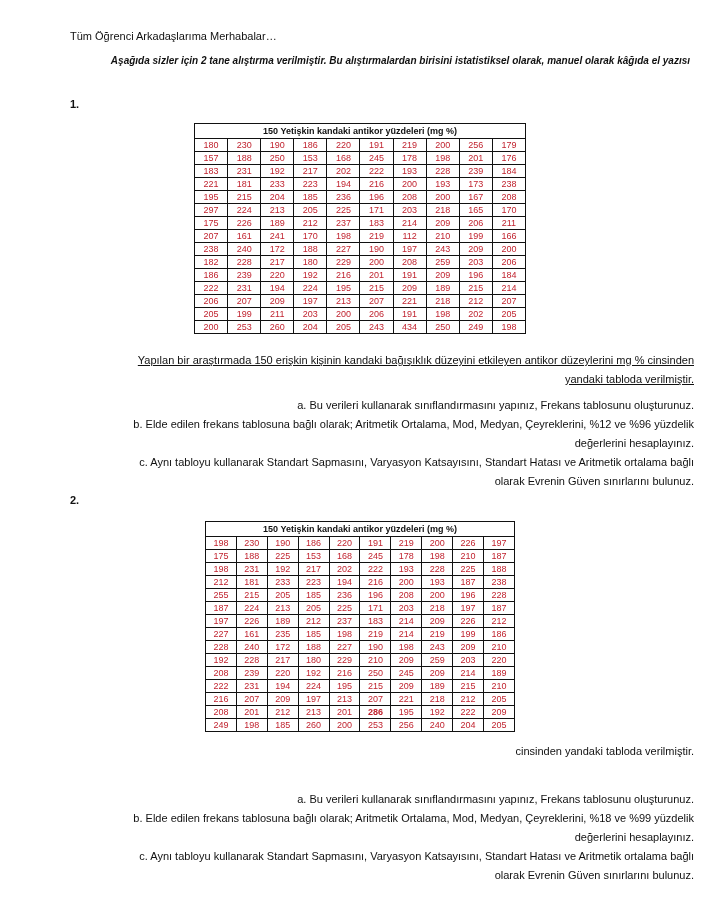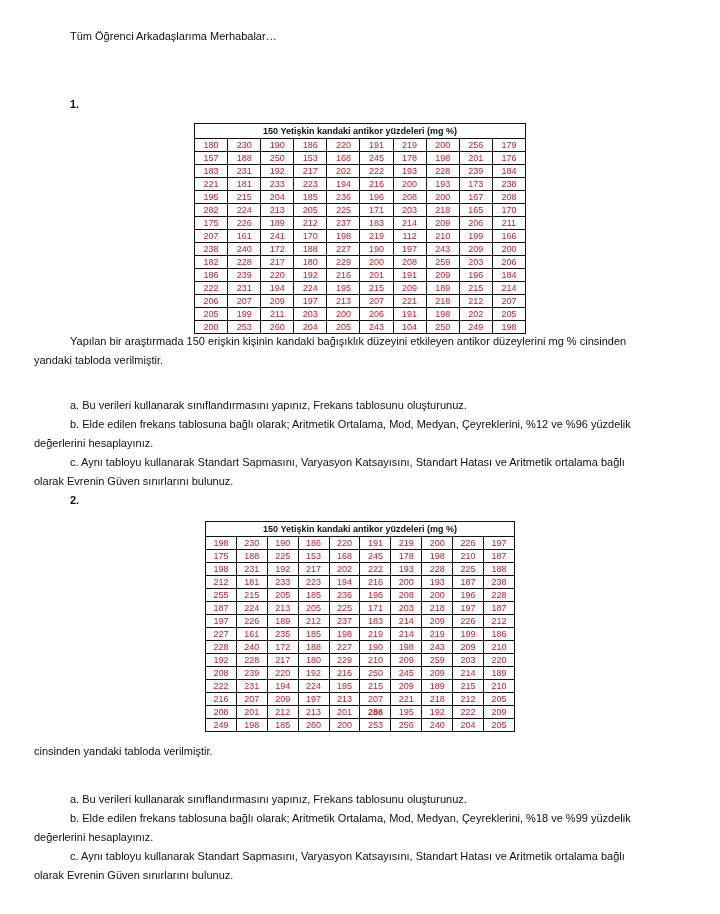--- a/index.html
+++ b/index.html
@@ -1,21 +1,21 @@
 <!DOCTYPE html>
 <html><head>
   <meta charset="utf-8">
   <style>
     html, body { margin: 0; padding: 0; background: #ffffff; }
     body {
       width: 720px; height: 914px; position: relative; overflow: hidden;
       font-family: "Liberation Sans", "DejaVu Sans", sans-serif;
       color: #111111;
     }
-    .abs { position: absolute; }
+    .abs { position: absolute; text-align: right; }
     .para { font-size: 11px; line-height: 19px; white-space: nowrap; }
     .greeting { left: 70px; top: 27px; font-size: 11px; }
     .intro { left: 34px; top: 51px; width: 656px; font-size: 10px; font-weight: bold; font-style: italic; line-height: 19px; }
     .intro .l1 { padding-left: 36px; }
     .qnum { font-size: 11px; font-weight: bold; }
     table.data {
       position: absolute; border-collapse: collapse; table-layout: fixed;
       font-size: 9px; text-align: center;
     }
     table.data td, table.data th {
@@ -27,20 +27,21 @@
     .text-block { left: 34px; width: 660px; font-size: 11px; line-height: 19px; }
     .indent { padding-left: 36px; }
     .li { padding-left: 36px; }
   </style>
 </head>
 <body>
 
 <div class="abs para greeting">Tüm Öğrenci Arkadaşlarıma Merhabalar…</div>
 
 <div class="abs intro">
+  <div class="l1">Aşağıda sizler için 2 tane alıştırma verilmiştir. Bu alıştırmalardan birisini istatistiksel olarak, manuel olarak kâğıda el yazısı</div>
 </div>
 
 <div class="abs qnum" style="left:70px; top:98px;">1.</div>
 
 <table class="data" id="table-q1" style="left:194px; top:123px; width:332px;">
   <thead>
     <tr>
         <th colspan="10">150 Yetişkin kandaki antikor yüzdeleri (mg %)</th>
       </tr>
   </thead>
@@ -99,21 +100,21 @@
         <td style="color: rgb(192, 34, 46);">204</td>
         <td style="color: rgb(192, 34, 46);">185</td>
         <td style="color: rgb(192, 34, 46);">236</td>
         <td style="color: rgb(192, 34, 46);">196</td>
         <td style="color: rgb(192, 34, 46);">208</td>
         <td style="color: rgb(192, 34, 46);">200</td>
         <td style="color: rgb(192, 34, 46);">167</td>
         <td style="color: rgb(192, 34, 46);">208</td>
       </tr>
       <tr>
-        <td style="color: rgb(192, 34, 46);">282</td>
+        <td style="color: rgb(192, 34, 46);">297</td>
         <td style="color: rgb(192, 34, 46);">224</td>
         <td style="color: rgb(192, 34, 46);">213</td>
         <td style="color: rgb(192, 34, 46);">205</td>
         <td style="color: rgb(192, 34, 46);">225</td>
         <td style="color: rgb(192, 34, 46);">171</td>
         <td style="color: rgb(192, 34, 46);">203</td>
         <td style="color: rgb(192, 34, 46);">218</td>
         <td style="color: rgb(192, 34, 46);">165</td>
         <td style="color: rgb(192, 34, 46);">170</td>
       </tr>
@@ -213,29 +214,29 @@
         <td style="color: rgb(192, 34, 46);">202</td>
         <td style="color: rgb(192, 34, 46);">205</td>
       </tr>
       <tr>
         <td style="color: rgb(192, 34, 46);">200</td>
         <td style="color: rgb(192, 34, 46);">253</td>
         <td style="color: rgb(192, 34, 46);">260</td>
         <td style="color: rgb(192, 34, 46);">204</td>
         <td style="color: rgb(192, 34, 46);">205</td>
         <td style="color: rgb(192, 34, 46);">243</td>
-        <td style="color: rgb(192, 34, 46);">104</td>
+        <td style="color: rgb(192, 34, 46);">434</td>
         <td style="color: rgb(192, 34, 46);">250</td>
         <td style="color: rgb(192, 34, 46);">249</td>
         <td style="color: rgb(192, 34, 46);">198</td>
       </tr>
     </tbody>
 </table>
 
-<div class="abs text-block" style="top:332px;">
+<div class="abs text-block" style="top:351px;text-decoration:underline;">
   <div class="indent">Yapılan bir araştırmada 150 erişkin kişinin kandaki bağışıklık düzeyini etkileyen antikor düzeylerini mg % cinsinden</div>
   <div>yandaki tabloda verilmiştir.</div>
 </div>
 
 <div class="abs text-block" style="top:396px;">
   <div class="li">a.  Bu verileri kullanarak sınıflandırmasını yapınız, Frekans tablosunu oluşturunuz.</div>
   <div class="li">b.  Elde edilen frekans tablosuna bağlı olarak; Aritmetik Ortalama, Mod, Medyan, Çeyreklerini, %12 ve %96 yüzdelik</div>
   <div>değerlerini hesaplayınız.</div>
   <div class="li">c.  Aynı tabloyu kullanarak Standart Sapmasını, Varyasyon Katsayısını, Standart Hatası ve Aritmetik ortalama bağlı</div>
   <div>olarak Evrenin Güven sınırlarını bulunuz.</div>

